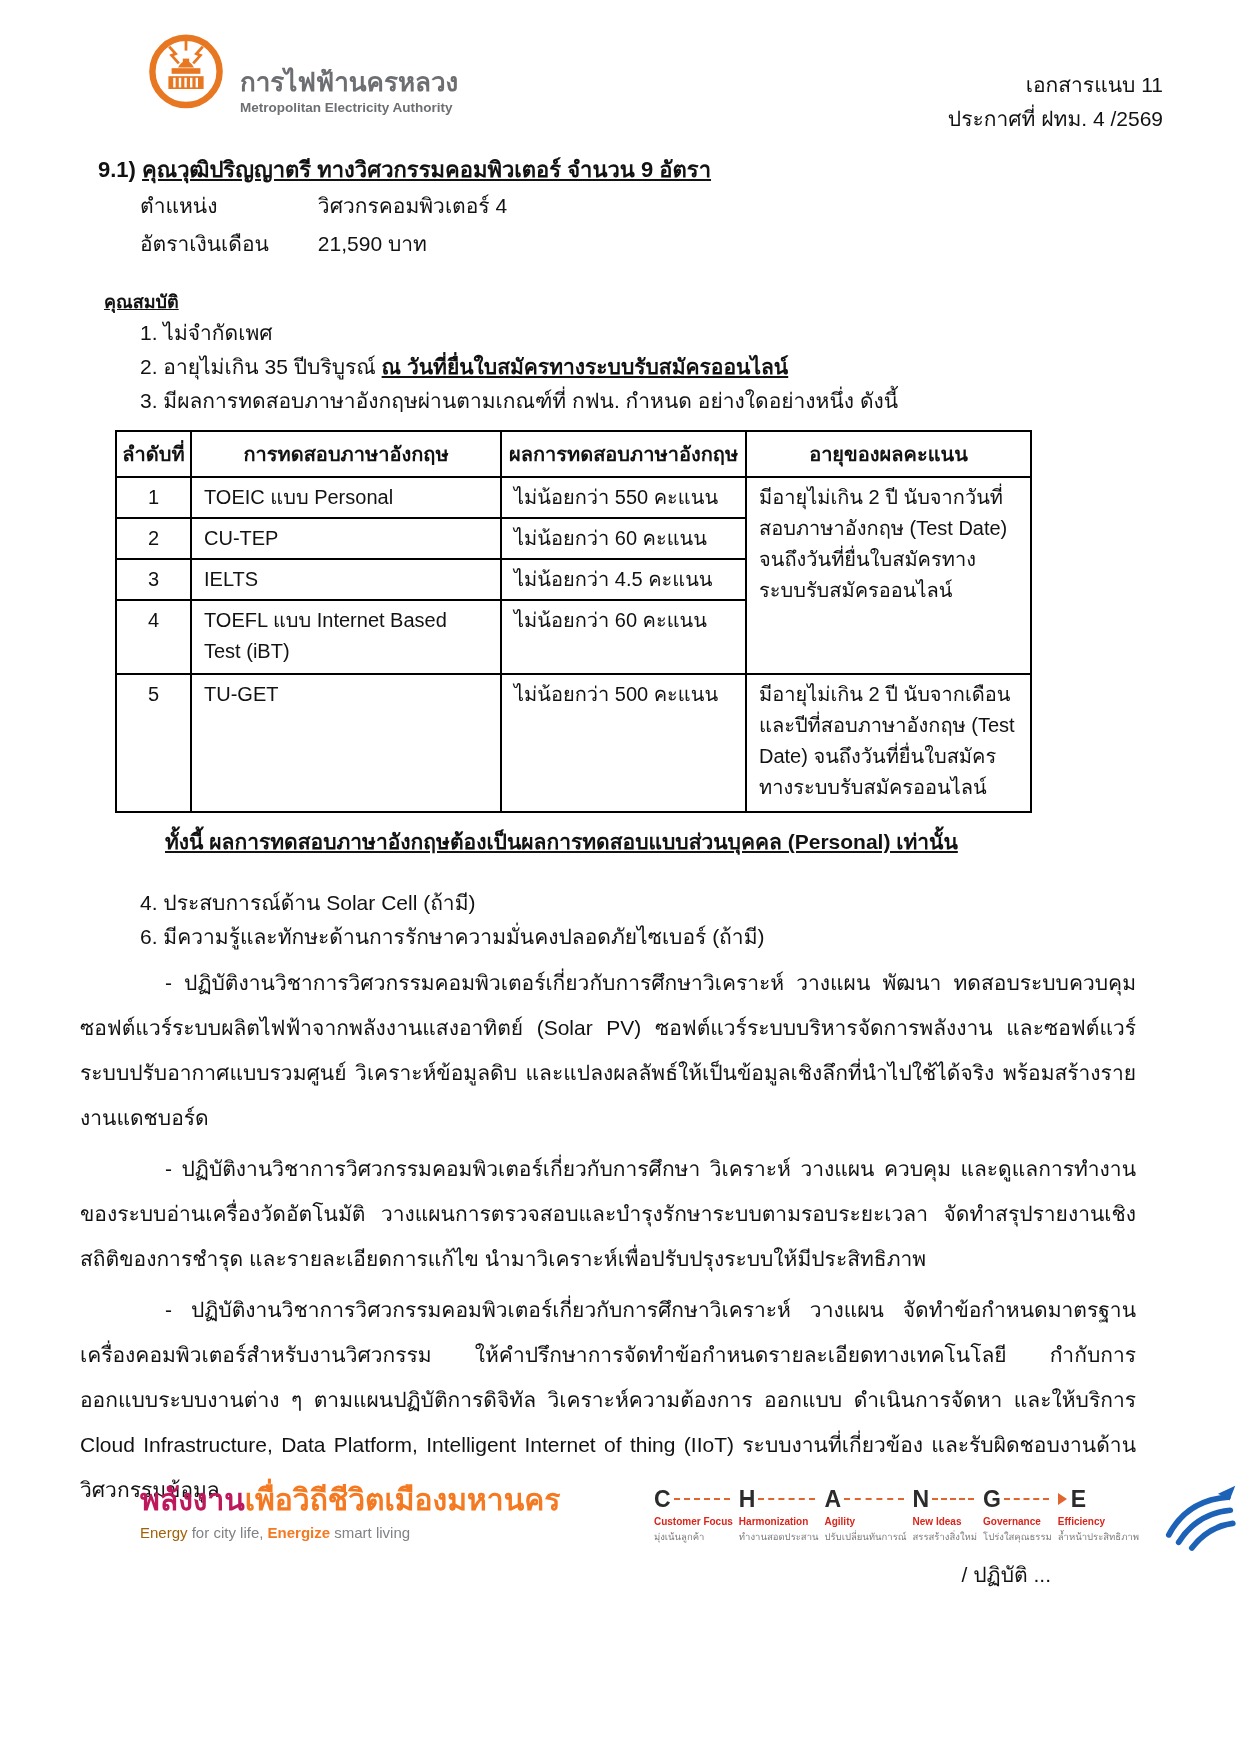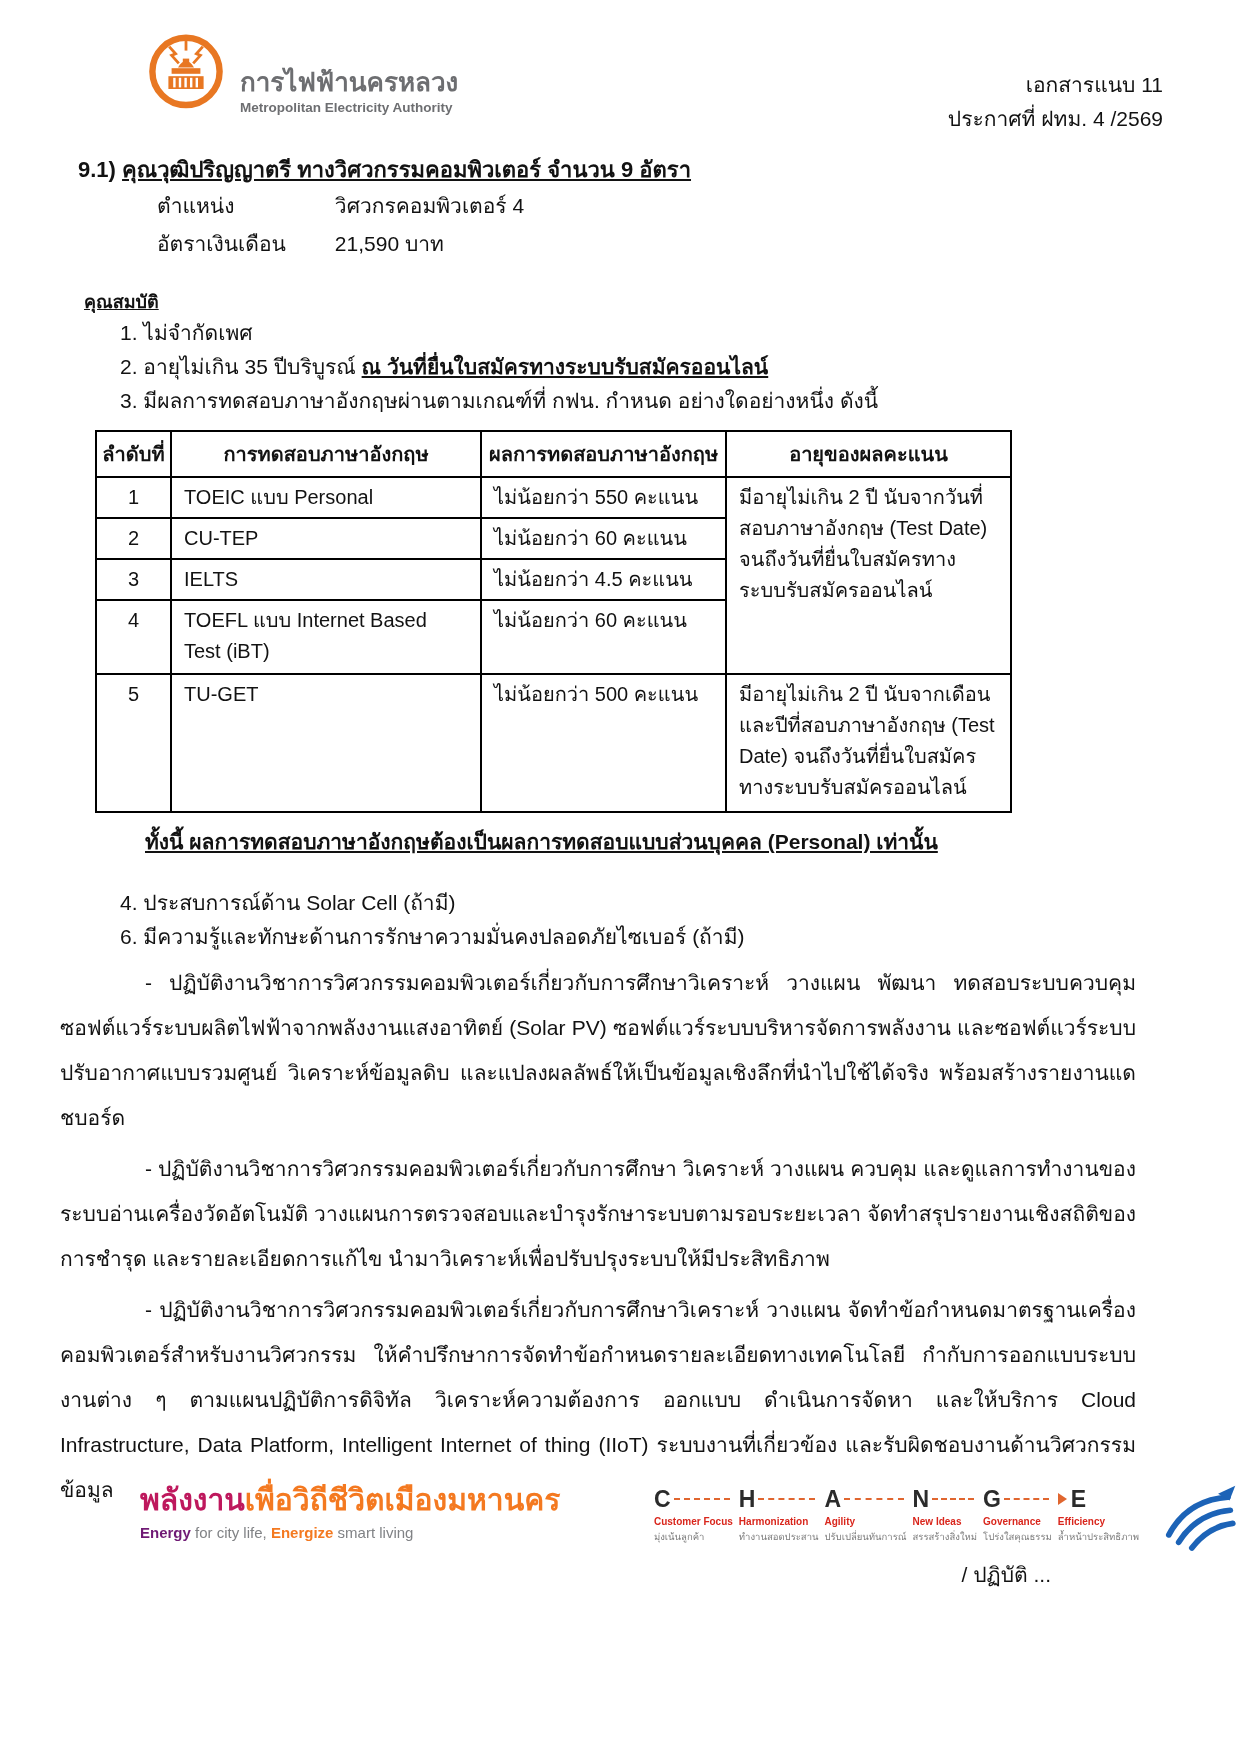--- a/index.html
+++ b/index.html
@@ -6,36 +6,36 @@
   .page {
     position:relative;
     width:1241px; height:1755px;
     margin:0 auto;
     background:#ffffff;
     font-family:"Liberation Sans","DejaVu Sans",sans-serif;
     color:#121212;
     overflow:hidden;
     box-sizing:border-box;
   }
-  .content { padding:0 105px 0 60px; }
+  .content { padding:0 105px 0 80px; }
 
   
   .hdr { position:relative; height:128px; }
   .logo-wrap { position:absolute; left:146px; top:24px; display:flex; align-items:center; }
   .logo-svg { width:80px; height:80px; }
   .org-names { margin-left:14px; }
   .org-th { font-size:26px; font-weight:bold; color:#6d6e71; line-height:1.15;margin-top:44px; }
   .org-en { font-size:13.5px; font-weight:bold; color:#6d6e71; margin-top:2px; }
   .doc-ref { position:absolute; right:78px; top:68px; text-align:right; font-size:21px; line-height:34px; color:#111; }
 
   
   .sec-title { margin:24px 0 0 18px; font-size:22px; font-weight:bold; }
   .sec-title .u { text-decoration:underline; }
   .detail-row { margin-left:60px; font-size:21px; line-height:38px; }
-  .detail-label { display:inline-block; width:172px;margin-left:37px; }
+  .detail-label { display:inline-block; width:172px; }
 
   .q-head { margin:24px 0 0 24px; font-size:18px; font-weight:bold; text-decoration:underline; }
   .q-item { margin-left:60px; font-size:21px; line-height:34px; }
   .q-item:first-of-type { margin-top:6px; }
   .q-item .emph { font-weight:bold; text-decoration:underline; }
 
   
   table.doc-table { border-collapse:collapse; width:915px; margin:12px 0 0 35px; font-size:20px; table-layout:fixed; }
   table.doc-table th, table.doc-table td { border:2px solid #000; vertical-align:top; }
   table.doc-table th { font-weight:bold; text-align:center; padding:8px 4px; line-height:1.4; }
@@ -55,21 +55,21 @@
 
   .continuation { margin:46px 85px 0 0; text-align:right; font-size:21px; }
 
   
   .page-footer { position:absolute; top:1482px; left:0; width:1241px; display:flex; align-items:flex-start; padding-left:140px; box-sizing:border-box; }
   .tagline { flex:1 1 auto; }
   .tg-th { font-size:30px; font-weight:bold; line-height:1.2; }
   .tg-th-1 { color:#be185d; }
   .tg-th-2 { color:#f47920; }
   .tg-en { margin-top:6px; font-size:15px; color:#808285; }
-  .tg-en .b1 { font-weight:bold; color:#701a75; }
+  .tg-en .b1 { font-weight:normal; color:#a16207; }
   .tg-en .b3 { font-weight:bold; color:#f47920; }
 
   .change-block { display:flex; gap:6px; margin-top:4px; }
   .change-col { display:flex; flex-direction:column; min-width:58px; }
   .letter-row { display:flex; align-items:center; height:26px; }
   .ch-letter { font-size:23px; font-weight:bold; color:#2b2b2b; line-height:1; }
   .dashes { flex:1 1 auto; border-top:2.5px dashed #e0662f; margin:0 3px; min-width:18px; }
   .tri { width:0; height:0; border-top:6px solid transparent; border-bottom:6px solid transparent; border-left:9px solid #e0662f; margin-right:4px; }
   .ch-en { font-size:10px; font-weight:bold; color:#d9261c; margin-top:4px; white-space:nowrap; }
   .ch-th { font-size:9.5px; color:#7a7a7a; margin-top:2px; white-space:nowrap; }

